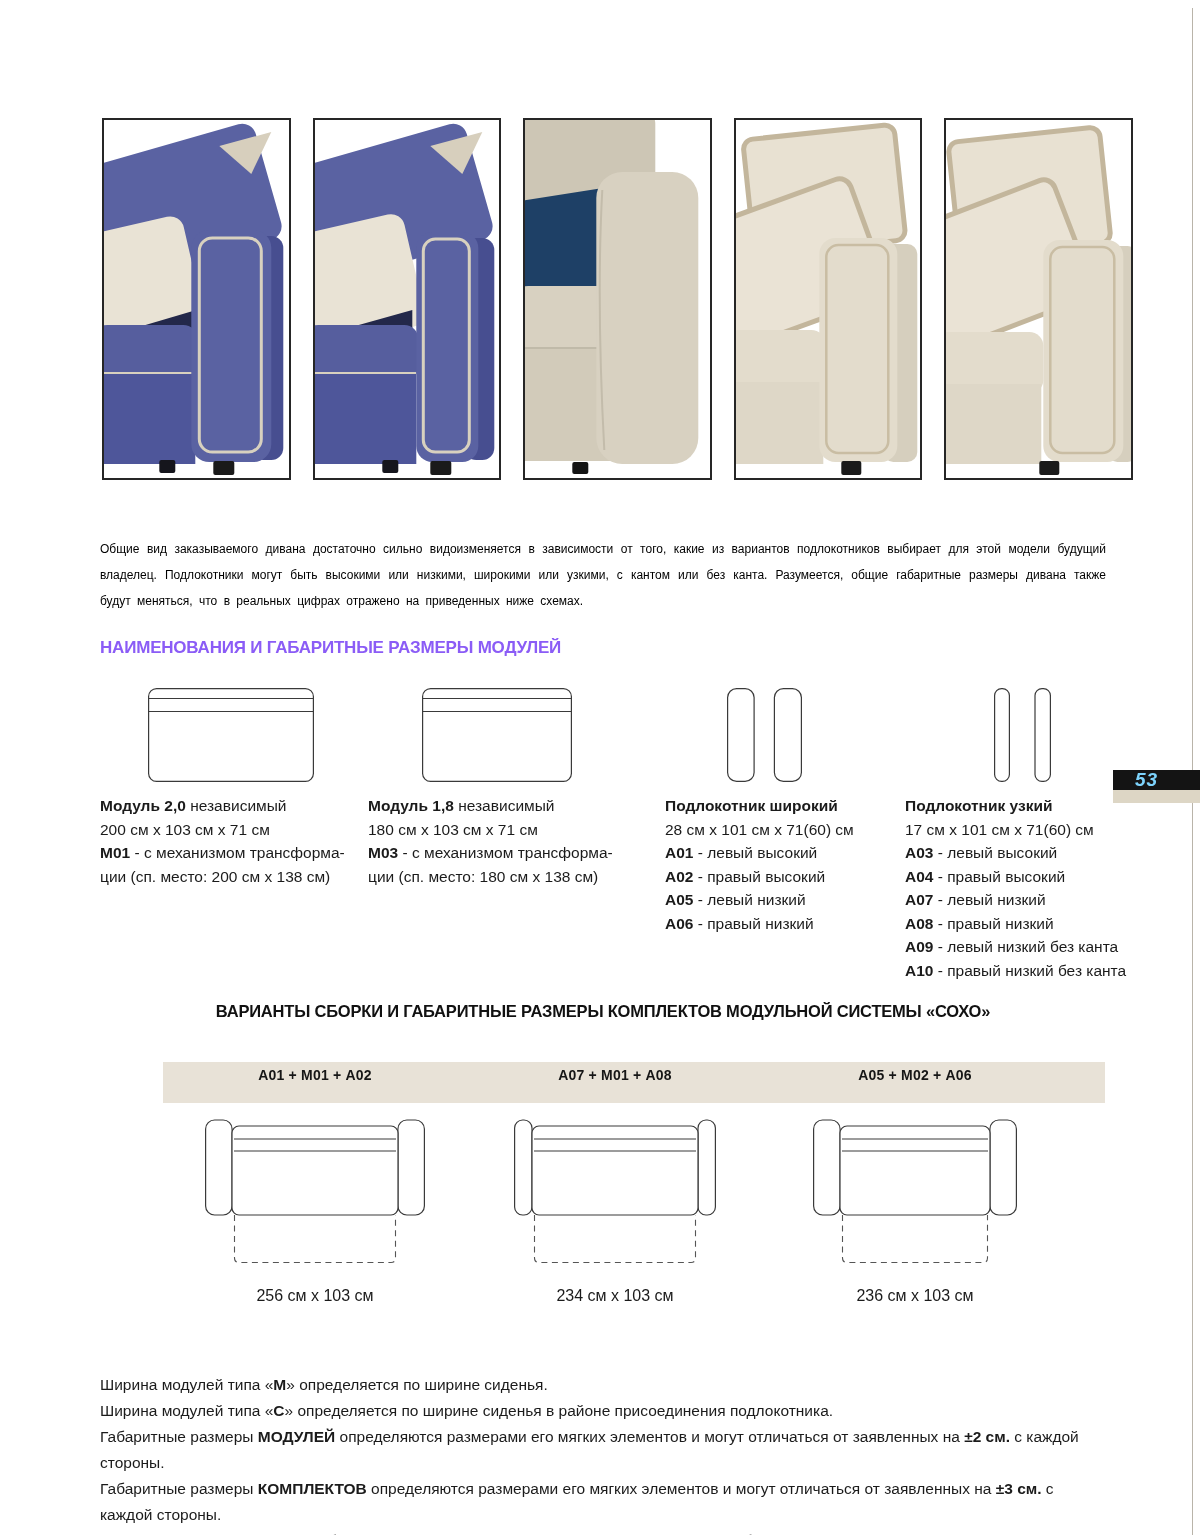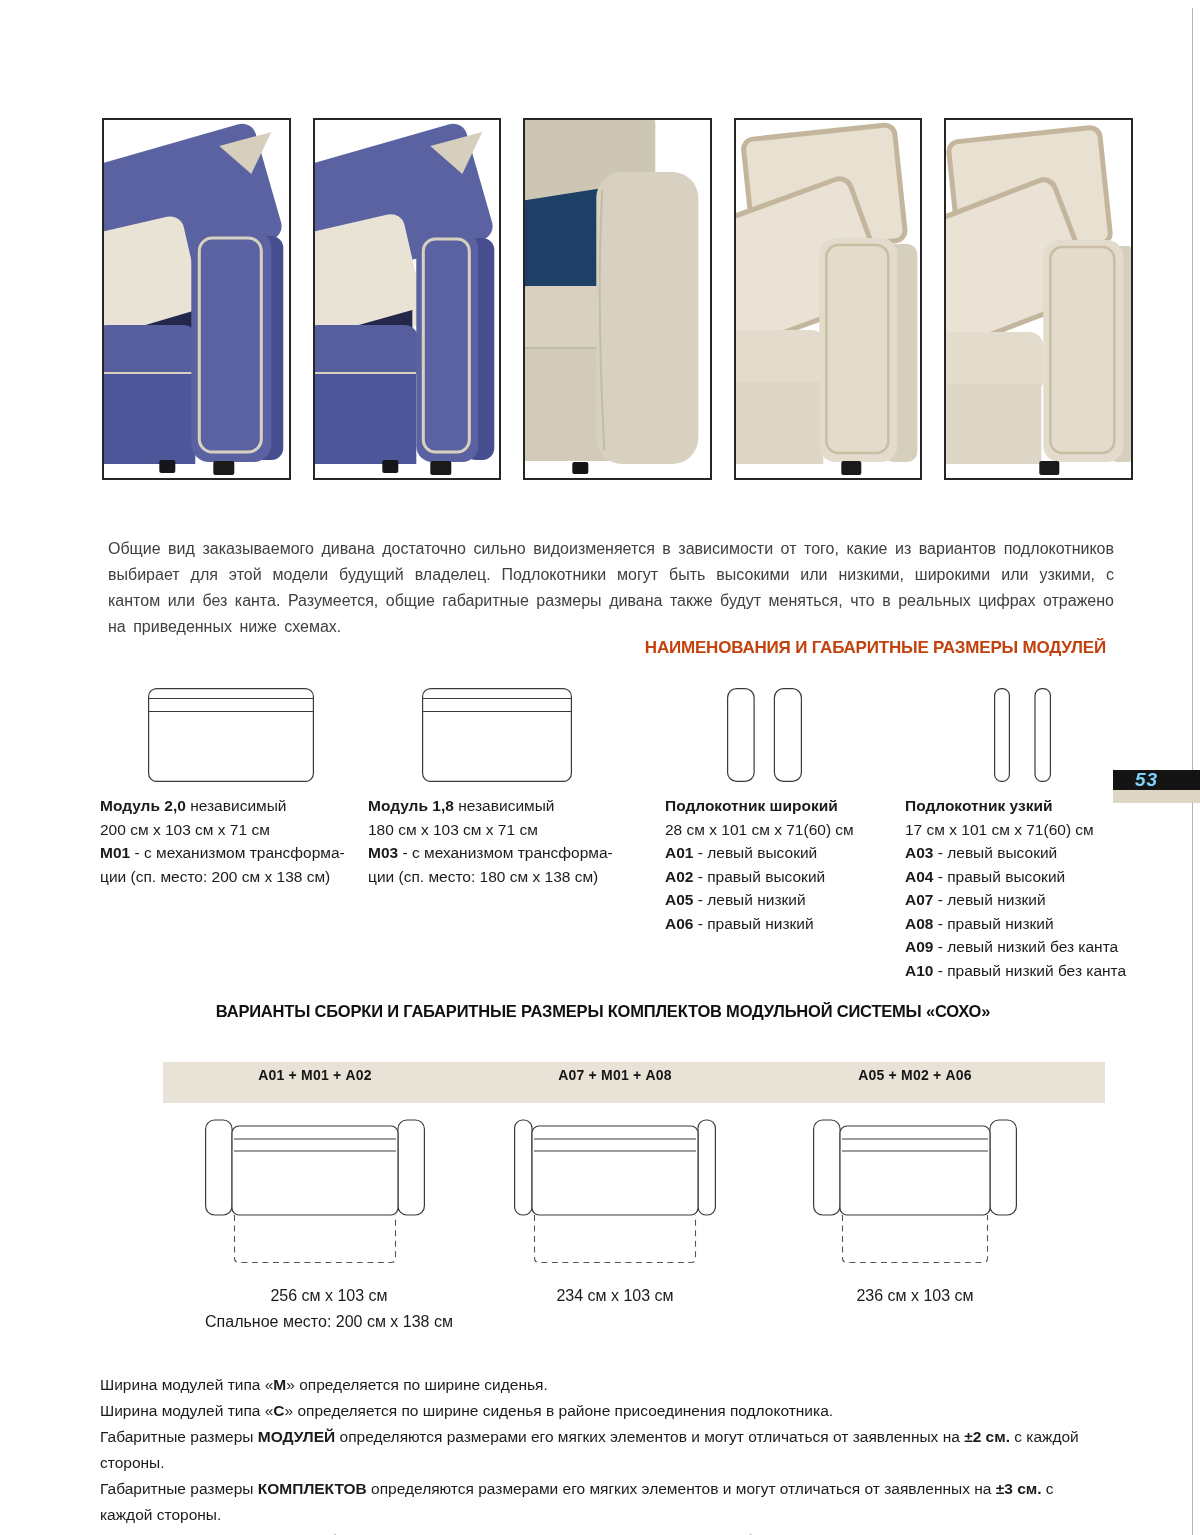--- a/index.html
+++ b/index.html
@@ -10,27 +10,27 @@
   
   .edge-line{position:absolute;left:1192px;top:8px;width:1px;height:1527px;background:#b9b4a9;}
 
   
   .photos{position:absolute;left:102px;top:118px;width:1031px;height:362px;display:flex;gap:22px;}
   .photo{flex:1;border:2px solid #262626;background:#fff;position:relative;overflow:hidden;}
   .photo svg{position:absolute;left:0;top:0;width:100%;height:100%;}
 
   
   .intro{
-    position:absolute;left:108px;top:536px;width:1006px;
-    font-size:16px;line-height:26px;text-align:justify;word-spacing:3px;color:#404040;
+    position:absolute;left:100px;top:536px;width:1006px;
+    font-size:12px;line-height:26px;text-align:justify;word-spacing:3px;color:#000000;
   }
 
   .h1{
-    position:absolute;left:100px;top:638px;width:1006px;text-align:right;
-    font-size:17px;font-weight:bold;letter-spacing:-0.2px;color:#c2410c;
+    position:absolute;left:100px;top:638px;width:1006px;text-align:left;
+    font-size:17px;font-weight:bold;letter-spacing:-0.2px;color:#8b5cf6;
   }
   .h2{
     position:absolute;left:100px;top:1002px;width:1006px;text-align:center;
     font-size:16.5px;font-weight:bold;letter-spacing:-0.2px;color:#111;
   }
 
   
   .mod-col{position:absolute;top:794px;width:255px;font-size:15.5px;line-height:23.5px;color:#1b1b1b;}
   .mod-col .b{font-weight:bold;}
   .diagram{position:absolute;}
@@ -245,23 +245,22 @@
   </svg>
   <svg class="diagram" style="left:813px;top:1118px" width="204" height="148" viewBox="0 0 204 148">
     <rect class="ln" x="0.6" y="2" width="26.5" height="95" rx="9"></rect>
     <rect class="ln" x="176.9" y="2" width="26.5" height="95" rx="9"></rect>
     <rect class="ln" x="27" y="8" width="150" height="89" rx="7"></rect>
     <line class="thin" x1="29" y1="21" x2="175" y2="21"></line>
     <line class="thin" x1="29" y1="33" x2="175" y2="33"></line>
     <path d="M 29.5 97 L 29.5 140 Q 29.5 144.5 34 144.5 L 170 144.5 Q 174.5 144.5 174.5 140 L 174.5 97" fill="none" stroke="#555" stroke-width="1.1" stroke-dasharray="6 4.5"></path>
   </svg>
 
-  <div class="caption" style="left:179px">
+  <div class="caption" style="left:165px">
     <div>256 см х 103 см</div>
-    <div>Спальное место: 200 см х 138 см</div>
   </div>
   <div class="caption" style="left:465px">
     <div>234 см х 103 см</div>
   </div>
   <div class="caption" style="left:765px">
     <div>236 см х 103 см</div>
   </div>
 
   <div class="footer">
     <div><span>Ширина модулей типа «</span><span class="b">М</span><span>» определяется по ширине сиденья.</span></div>

